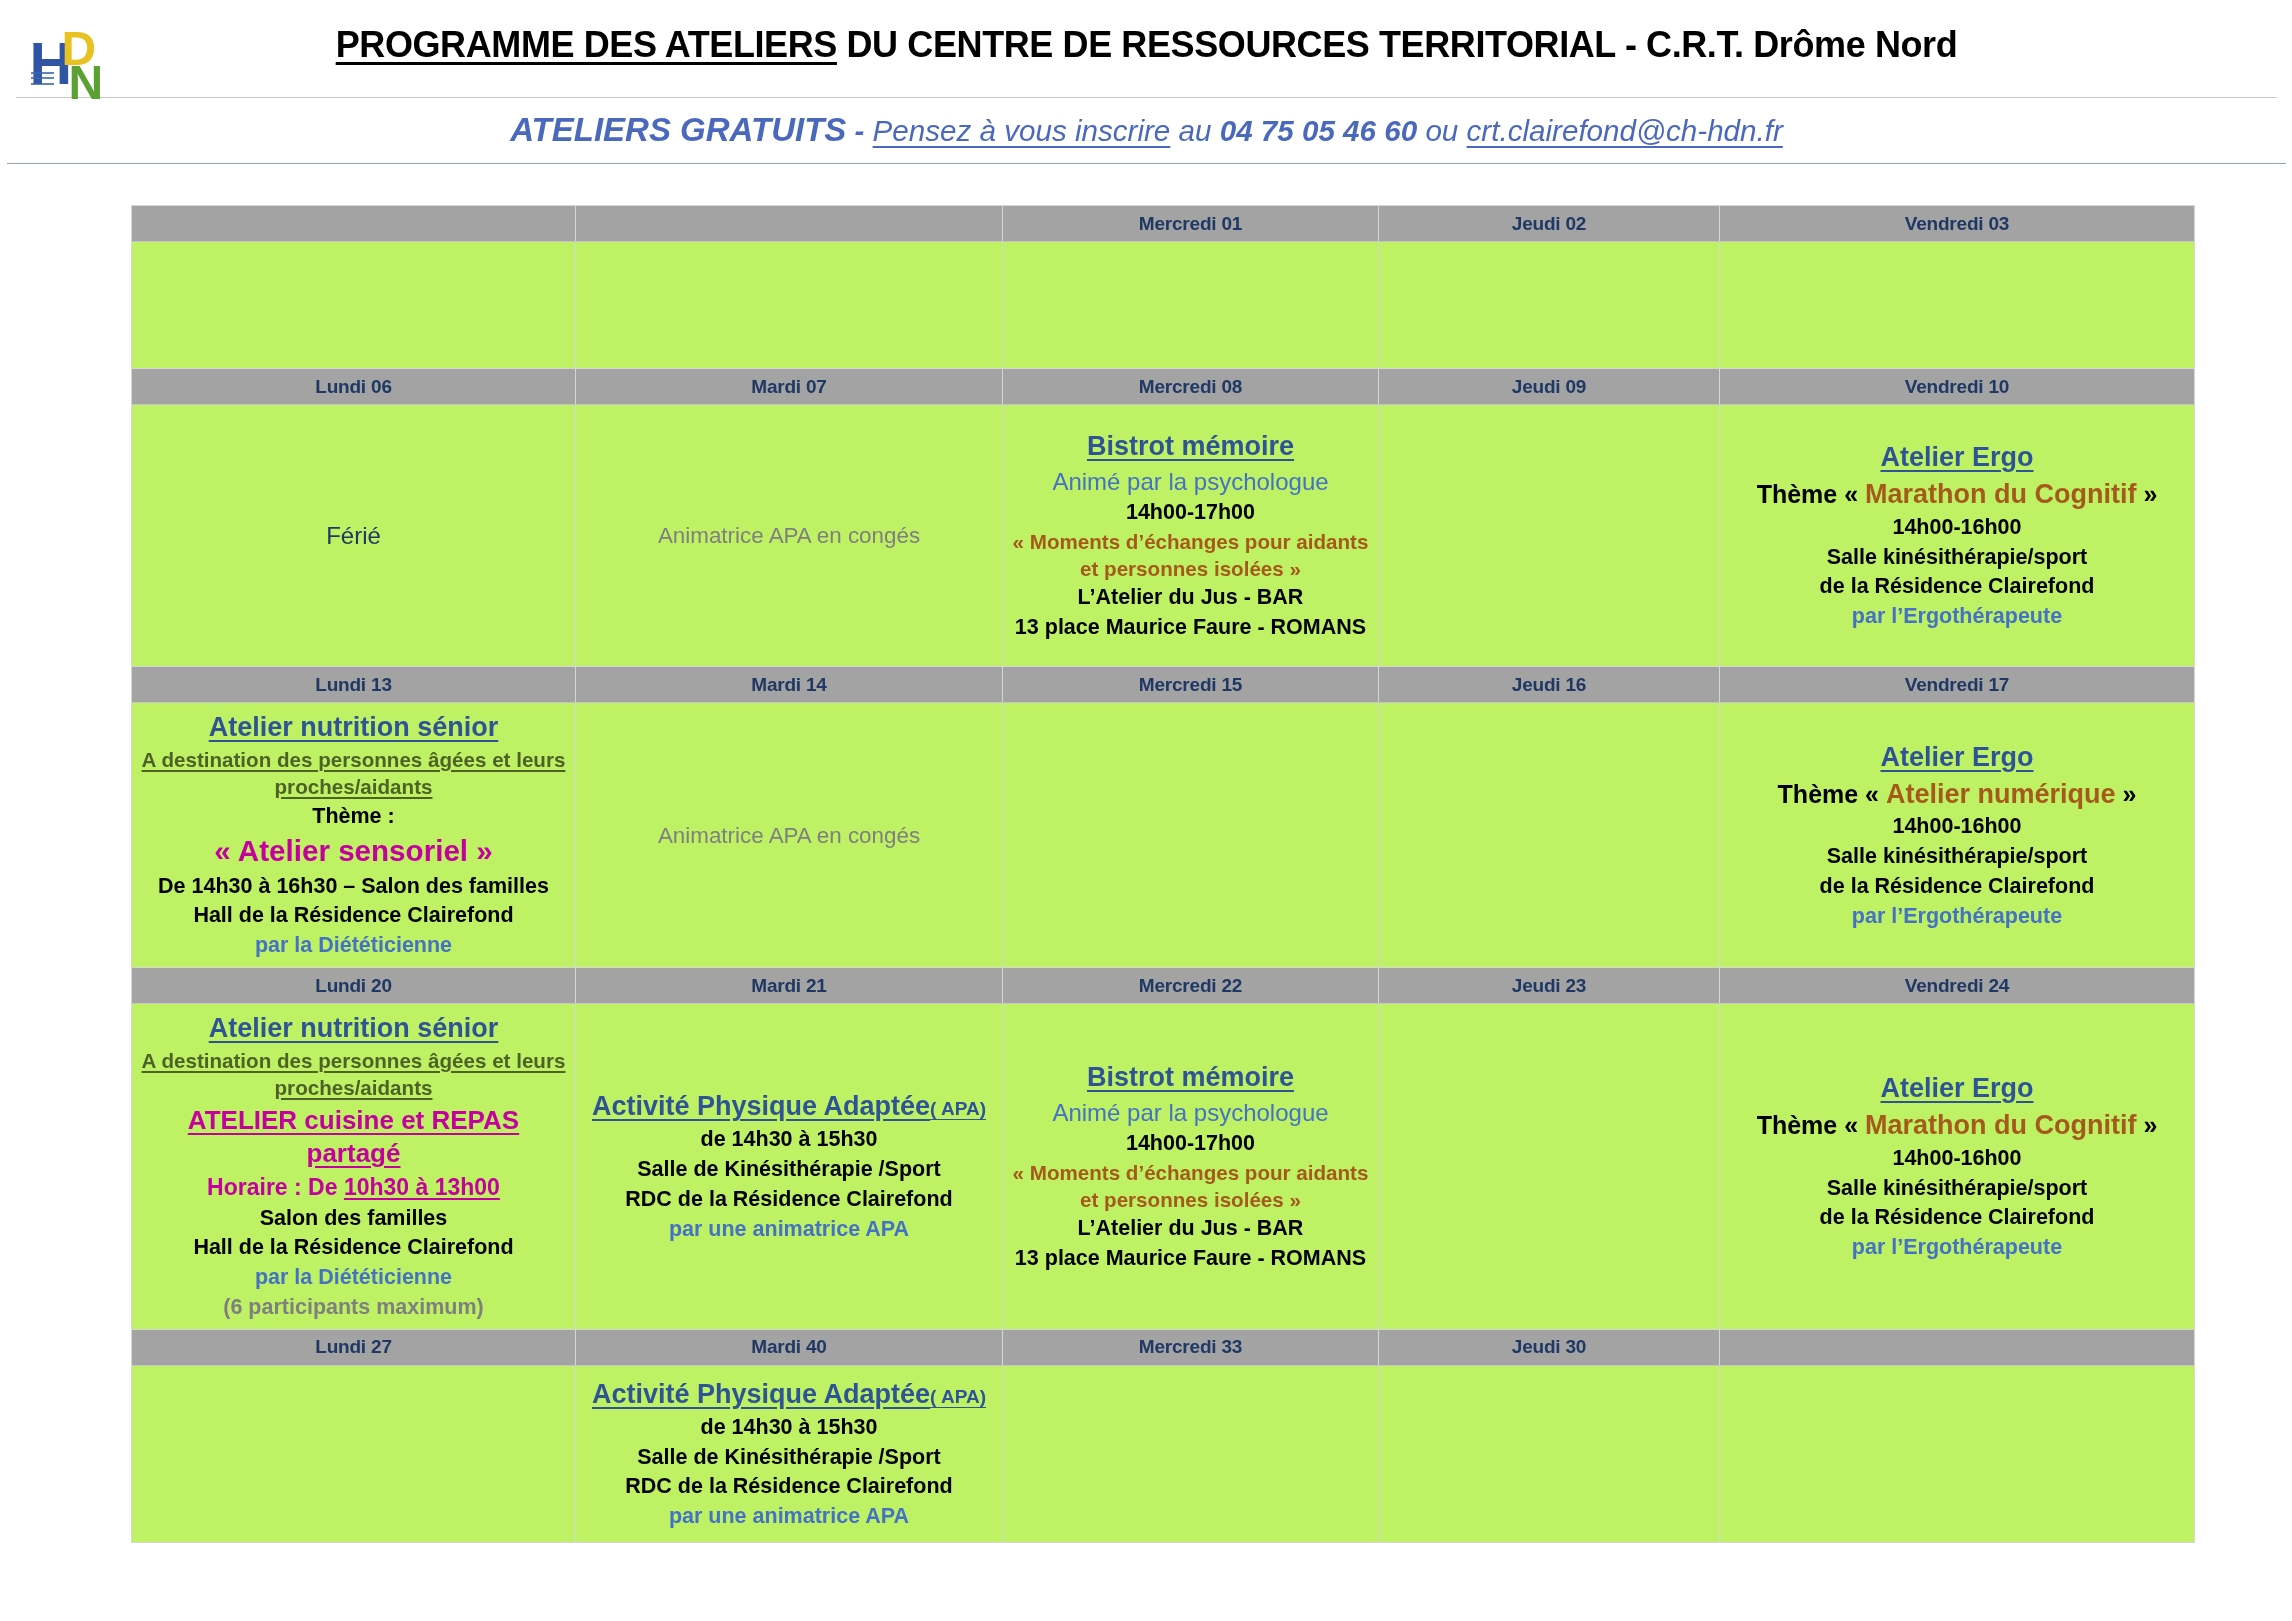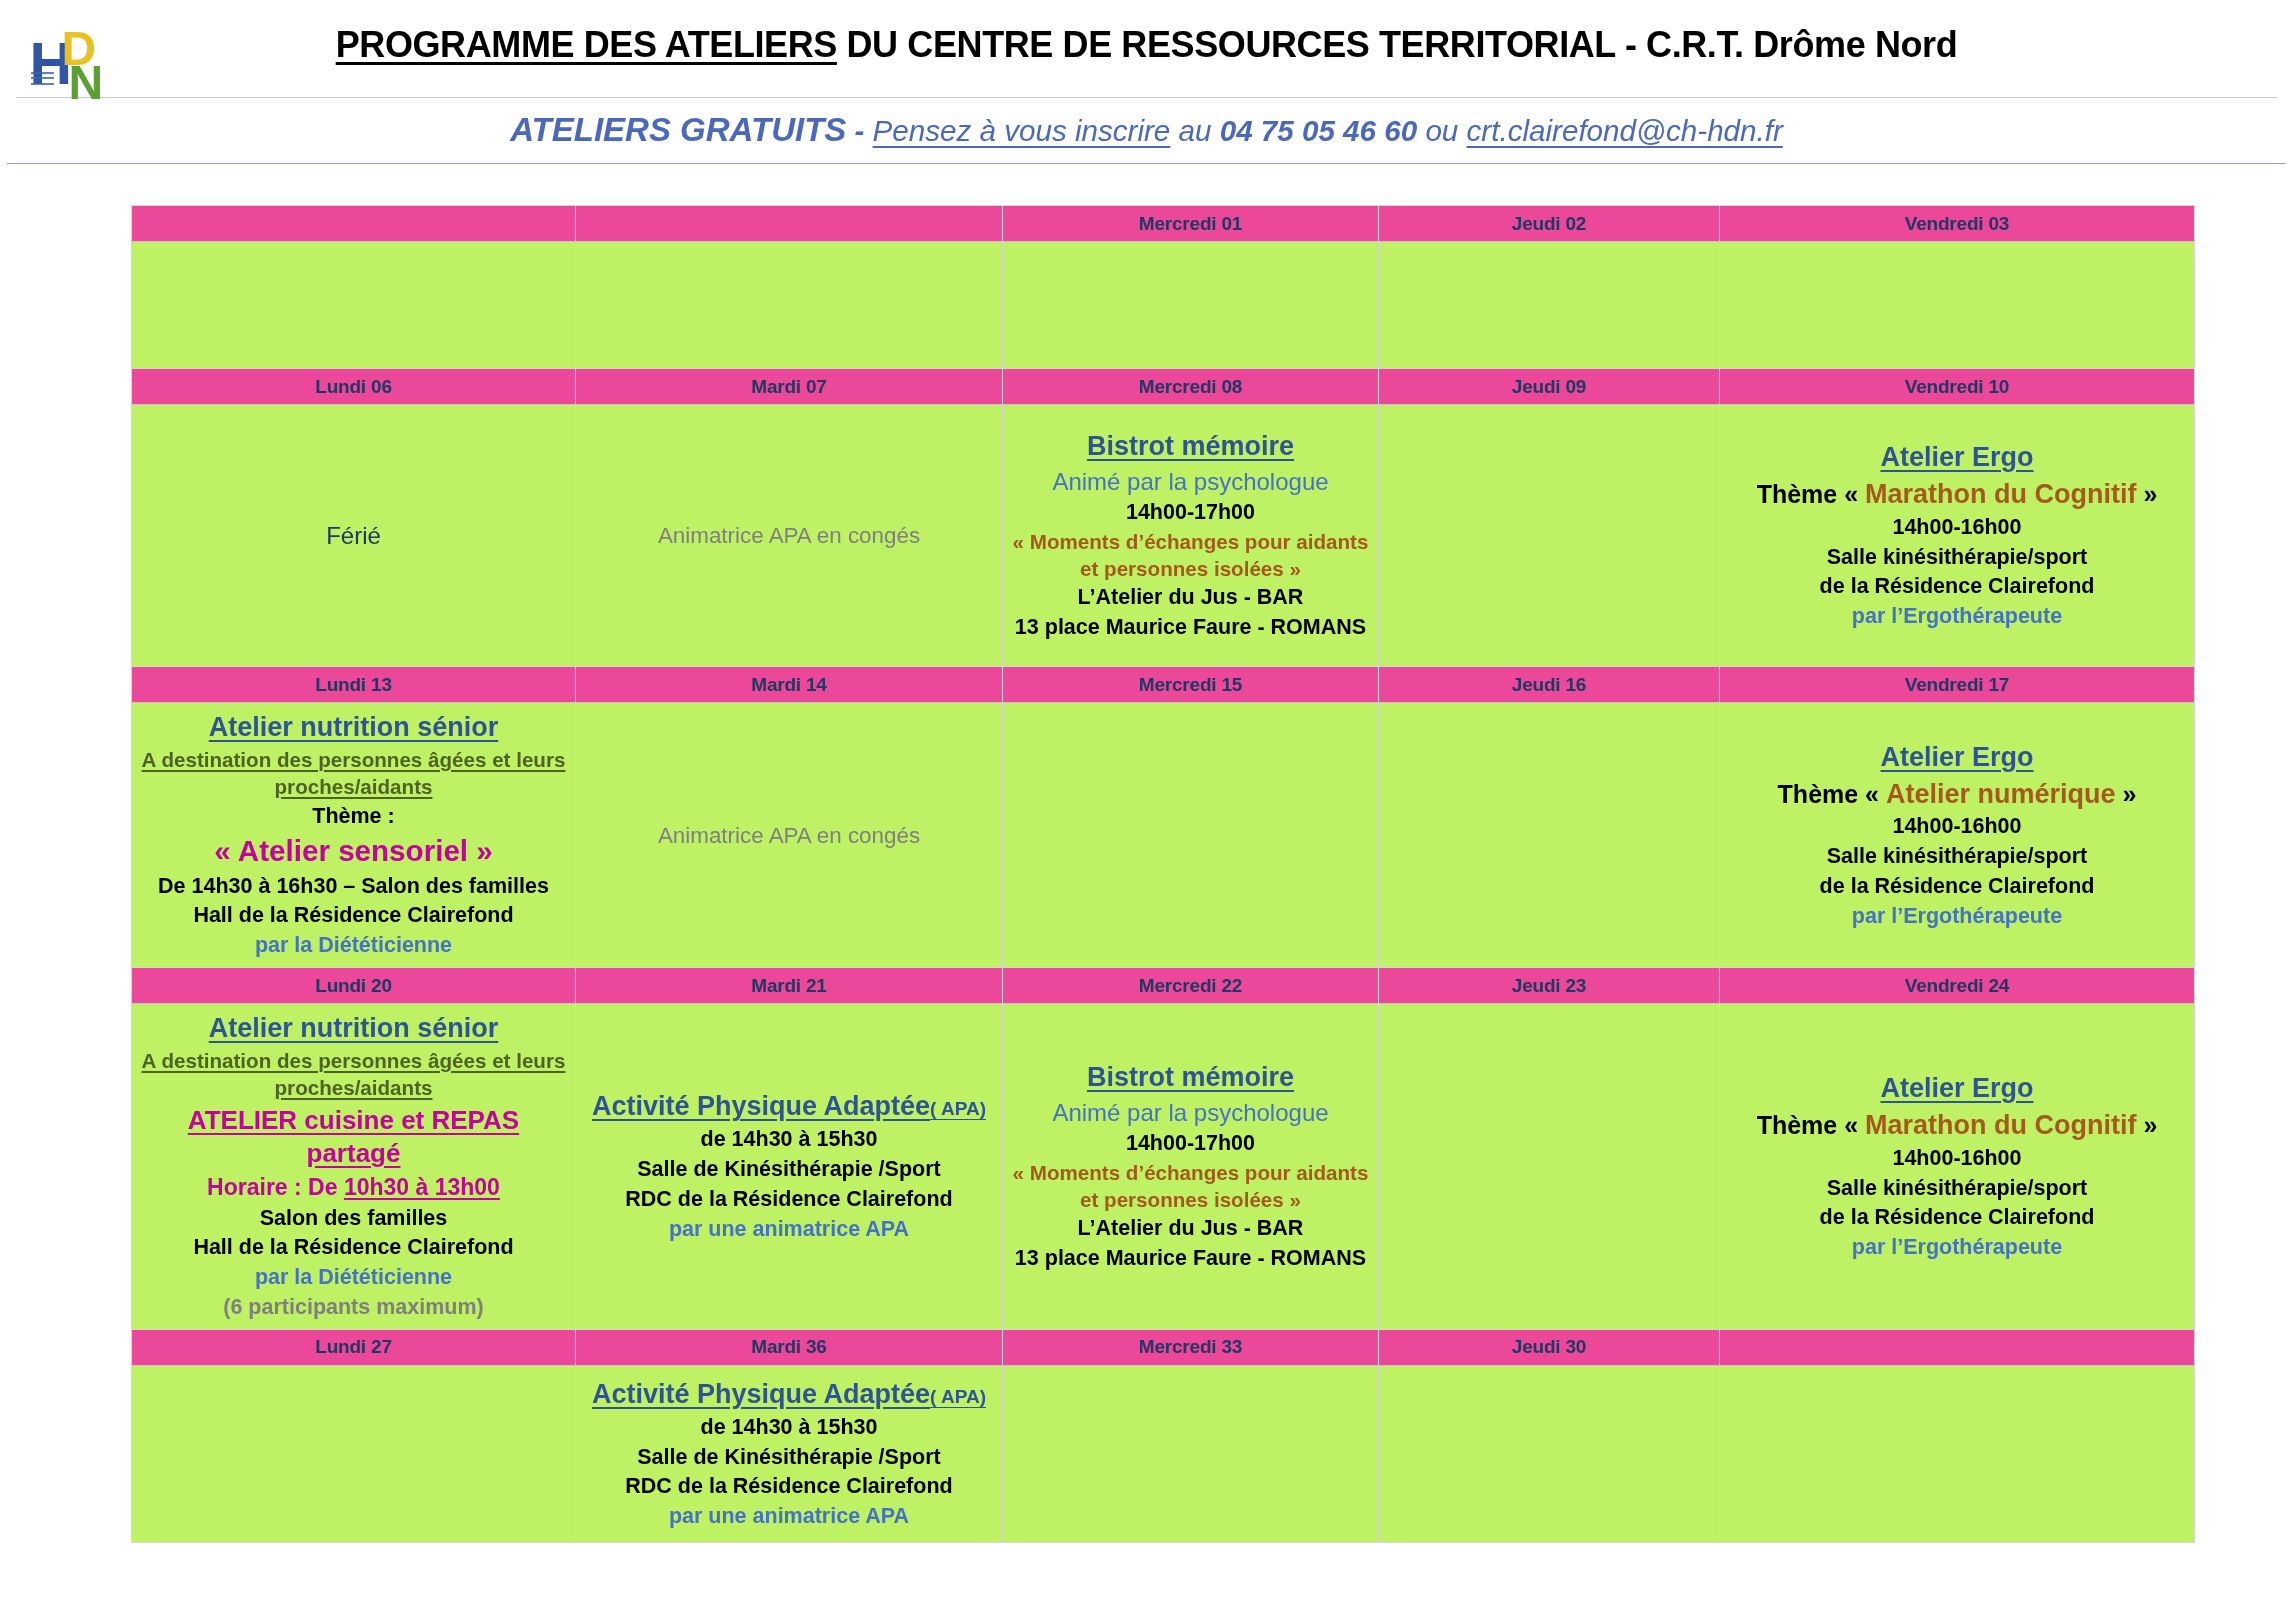--- a/index.html
+++ b/index.html
@@ -49,21 +49,21 @@
   table.calendar {
     border-collapse: collapse; table-layout: fixed;
     margin: 41px 0 0 131px; width: 2063px;
   }
   col.c1 { width: 444px; } col.c2 { width: 427px; } col.c3 { width: 376px; }
   col.c4 { width: 341px; } col.c5 { width: 475px; }
 
   td { border: 0.9px solid #d6d6d6; }
 
   td.day-header {
-    height: 36px; background: #ec4899; color: #1f3864;
+    height: 36px; background: #a3a3a3; color: #1f3864;
     font-size: 19px; font-weight: bold; text-align: center; vertical-align: middle;
     letter-spacing: -0.2px; border-bottom: 1.8px solid #c6c6c6;
   }
   td.event-cell { vertical-align: middle; text-align: center; padding: 5.4px 7.2px; background: #bef264; }
   .event .line { line-height: 1.3; margin: 1.8px 0; }
 
   
   .s-title    { color: #2e5496; font-weight: bold; font-size: 27px; text-decoration: underline; text-underline-offset: 3.6px; }
   .s-titleSm  { color: #2e5496; font-weight: bold; font-size: 19px; text-decoration: underline; text-underline-offset: 3.6px; }
   .s-blue     { color: #4472c4; font-size: 24px; }
@@ -250,21 +250,21 @@
             <div class="line"><span class="s-blackTh">Thème « </span><span class="s-brownTh">Marathon du Cognitif</span><span class="s-blackTh"> »</span></div>
             <div class="line"><span class="s-black">14h00-16h00</span></div>
             <div class="line"><span class="s-black">Salle kinésithérapie/sport</span></div>
             <div class="line"><span class="s-black">de la Résidence Clairefond</span></div>
             <div class="line"><span class="s-blueb">par l’Ergothérapeute</span></div>
           </div>
         </td>
       </tr>
       <tr>
         <td class="day-header">Lundi 27</td>
-        <td class="day-header">Mardi 36</td>
+        <td class="day-header">Mardi 40</td>
         <td class="day-header">Mercredi 33</td>
         <td class="day-header">Jeudi 30</td>
         <td class="day-header"></td>
       </tr>
       <tr style="height: 177px;">
         <td class="event-cell"></td>
         <td class="event-cell">
           <div class="event">
             <div class="line"><span class="s-title">Activité Physique Adaptée</span><span class="s-titleSm">( APA)</span></div>
             <div class="line"><span class="s-black">de 14h30 à 15h30</span></div>

